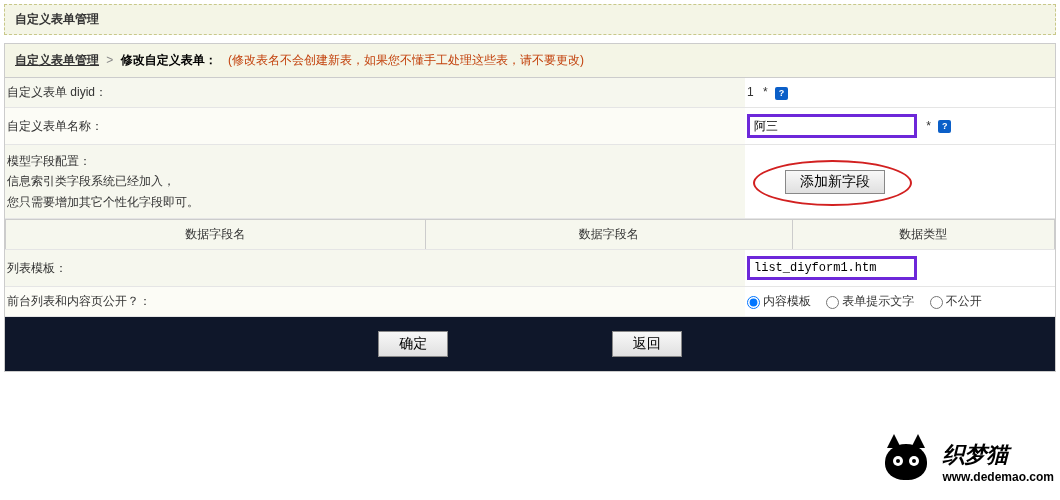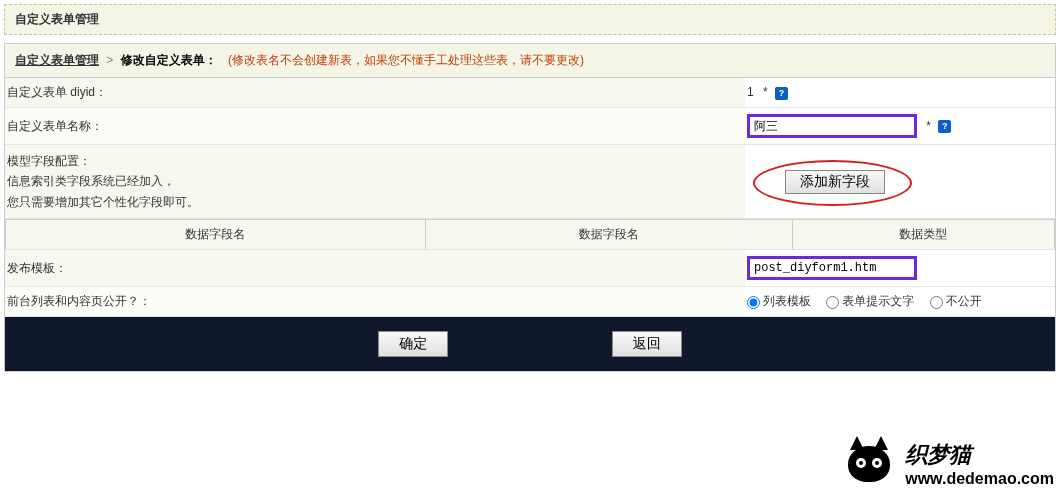--- a/index.html
+++ b/index.html
@@ -34,21 +34,21 @@
     .watermark { position: absolute; right: 6px; top: 440px; display: flex; align-items: center; gap: 15px; }
     .wm-cat { width: 42px; height: 36px; background: #000; border-radius: 50% 50% 45% 45%; position: relative; }
     .wm-cat::before, .wm-cat::after { content: ""; position: absolute; width: 0; height: 0; border-left: 7px solid transparent; border-right: 7px solid transparent; border-bottom: 14px solid #000; top: -10px; }
     .wm-cat::before { left: 2px; }
     .wm-cat::after { right: 2px; }
     .wm-eyes { position: absolute; top: 12px; left: 8px; width: 26px; display: flex; justify-content: space-between; }
     .wm-eyes span { width: 10px; height: 10px; background: #fff; border-radius: 50%; display: block; position: relative; }
     .wm-eyes span::after { content: ""; position: absolute; width: 4px; height: 4px; background: #000; border-radius: 50%; top: 3px; left: 3px; }
     .wm-text { color: #000; }
     .wm-text .big { font-size: 22px; font-weight: bold; font-style: italic; }
-    .wm-text .url { font-size: 16px; font-weight: bold; }
+    .wm-text .url { font-size: 12px; font-weight: bold; }
     .config-desc { line-height: 1.7; }
   </style>
 </head>
 <body>
 
 <div class="section-header">
   <span>自定义表单管理</span>
 </div>
 
 <div class="main-box">
@@ -98,30 +98,30 @@
         <tr class="field-header">
       <td style="width:40%;">数据字段名</td>
       <td style="width:35%;">数据字段名</td>
       <td>数据类型</td>
     </tr>
   </tbody>
     </table>
 
   <table class="form-table two-col">
     <tbody>
-    <tr>
-      <td class="label-cell">发布模板：</td>
+        <tr>
+      <td class="label-cell">列表模板：</td>
       <td class="value-cell">
-        <input type="text" value="post_diyform1.htm" style="">
+        <input type="text" value="list_diyform1.htm" style="">
       </td>
     </tr>
     <tr>
       <td class="label-cell">前台列表和内容页公开？：</td>
       <td class="value-cell radio-row">
-        <label><input type="radio" name="pub" checked="" style=""><span>列表模板</span></label>
+        <label><input type="radio" name="pub" checked="" style=""><span>内容模板</span></label>
         <label><input type="radio" name="pub" style=""><span>表单提示文字</span></label>
         <label><input type="radio" name="pub" style=""><span>不公开</span></label>
       </td>
     </tr>
   </tbody>
     </table>
 
   <div class="btn-row">
     <button class="btn-gray">确定</button>
     <button class="btn-gray">返回</button>

